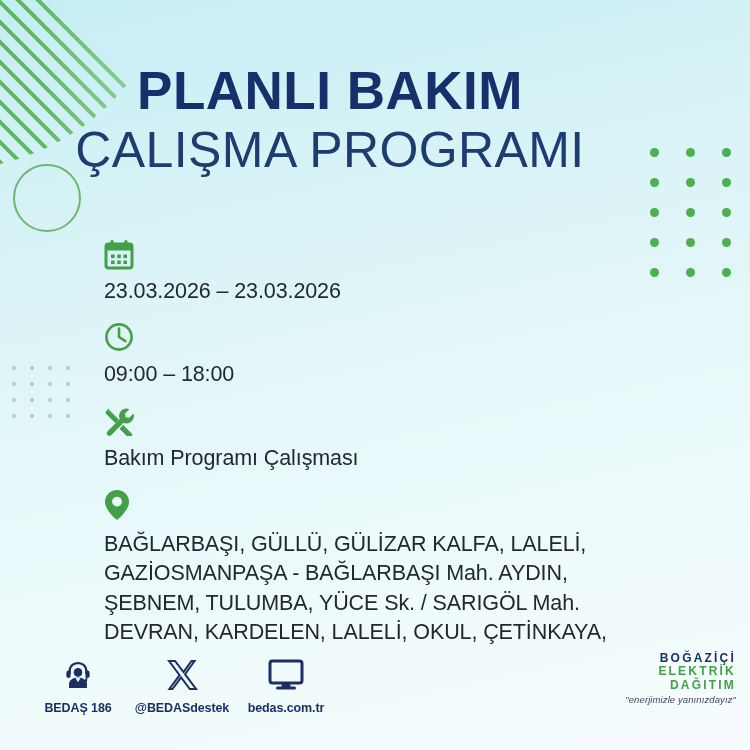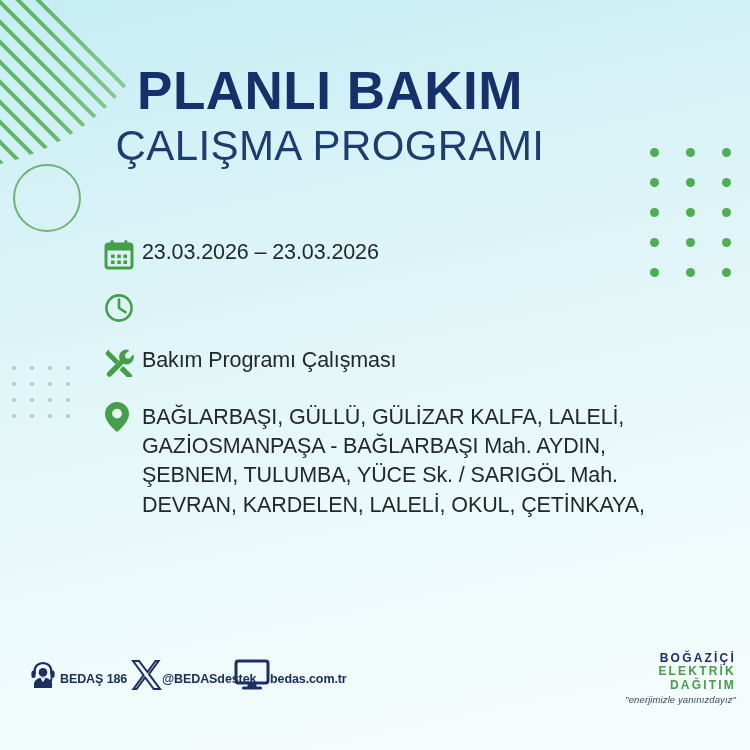--- a/index.html
+++ b/index.html
@@ -86,39 +86,40 @@
     font-family: "Liberation Sans", sans-serif;
     font-size: 53px;
     font-weight: bold;
     letter-spacing: 0.5px;
     color: #16306b;
     line-height: 1.02;
     margin: 0;
   }
   .title-sub {
     font-family: "Liberation Sans", sans-serif;
-    font-size: 42px;
+    font-size: 50px;
     font-weight: normal;
     letter-spacing: 0.4px;
     color: #1d3c70;
     line-height: 1.15;
     margin: 4px 0 0 0;
   }
 
   
   .info-block {
     position: absolute;
     left: 104px;
     top: 238px;
     width: 600px;
   }
   .info-row {
     display: flex;
     align-items: flex-start;
     margin-bottom: 19px;
+    flex-direction: column;
   }
   .info-row .ico {
     flex: 0 0 38px;
     width: 38px;
     height: 34px;
     display: flex;
     align-items: flex-start;
     justify-content: flex-start;
     padding-top: 1px;
   }
@@ -148,20 +149,21 @@
   }
   .contacts {
     position: absolute;
     left: 26px;
     top: 0;
     display: flex;
     align-items: flex-end;
   }
   .contact {
     display: flex;
+    flex-direction: column;
     align-items: center;
     width: 104px;
   }
   .contact .c-ico {
     height: 38px;
     display: flex;
     align-items: center;
     justify-content: center;
   }
   .contact .c-label {
@@ -305,20 +307,21 @@
       <span class="txt">23.03.2026 – 23.03.2026</span>
     </div>
 
     <div class="info-row">
       <span class="ico">
         <svg width="30" height="30" viewBox="0 0 30 30" aria-hidden="true">
           <circle cx="15" cy="15" r="12.6" fill="none" stroke="#43a047" stroke-width="2.6"></circle>
           <path d="M15 6.6 L15 15 L21.4 19.2" fill="none" stroke="#43a047" stroke-width="2.6" stroke-linecap="round" stroke-linejoin="round"></path>
         </svg>
       </span>
+      <span class="txt">09:00 – 18:00</span>
     </div>
 
     <div class="info-row">
       <span class="ico">
         <svg width="31" height="30" viewBox="0 0 31 30" aria-hidden="true">
           <g fill="#43a047">
             <path d="M22.4 2.5 a7.4 7.4 0 0 0 -6.6 10.6 L3.6 25.3 a2.6 2.6 0 0 0 3.7 3.7 L19.5 16.8 a7.4 7.4 0 0 0 9.9 -9.2 l-4.2 4.2 -3.6 -0.6 -0.6 -3.6 4.2 -4.2 a7.6 7.6 0 0 0 -2.8 -0.9 z"></path>
             <path d="M5.1 2.2 L2.2 5.1 a2 2 0 0 0 0.1 2.9 l9.2 9.2 3.4 -3.4 -9.2 -9.2 a2 2 0 0 0 -0.6 -0.4 z" transform="translate(0,0)"></path>
             <path d="M19.2 19.0 l8.2 8.2 a2.6 2.6 0 0 1 -3.7 3.7 l-8.2 -8.2 z"></path>
           </g>

